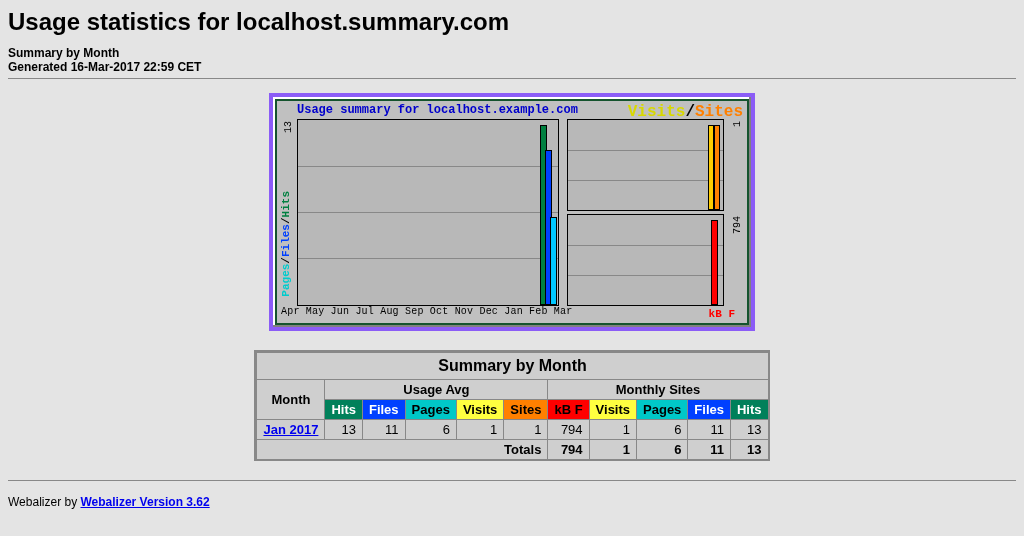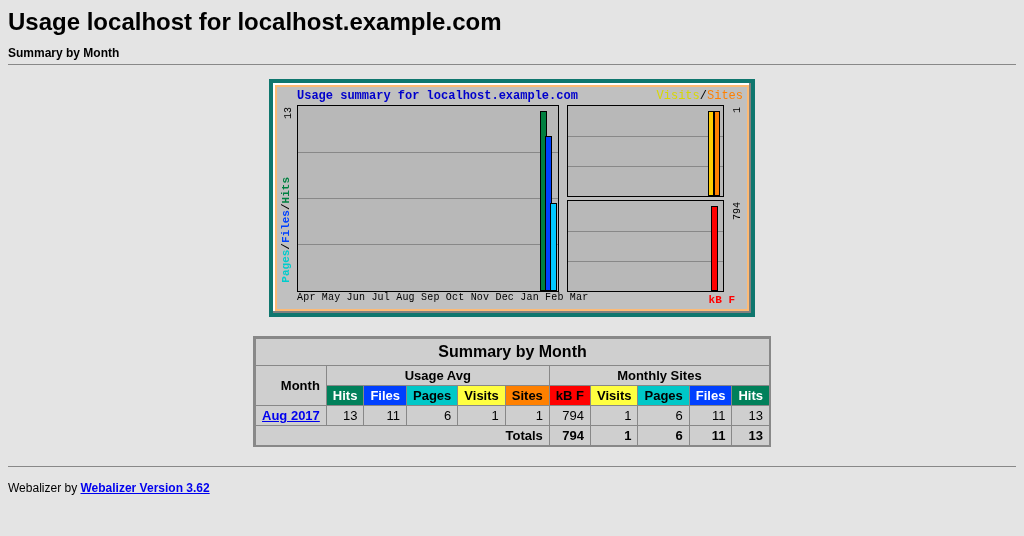--- a/index.html
+++ b/index.html
@@ -25,22 +25,22 @@
     border: none;
     border-top: 1px solid #888;
     margin: 4px 0 14px 0;
   }
   .center-block {
     text-align: center;
   }
   
   .chart-box {
     display: inline-block;
-    background: #fdba74;
-    border: 4px solid #0f766e;
+    background: #14532d;
+    border: 4px solid #8b5cf6;
     box-shadow: inset -2px -2px 0 #808080, inset 2px 2px 0 #fff;
     padding: 4px;
     position: relative;
   }
   .chart-inner {
     position: relative;
     width: 470px;
     height: 222px;
     background: #c0c0c0;
   }
@@ -51,22 +51,22 @@
     font-family: "Courier New", monospace;
     font-size: 12px;
     font-weight: bold;
     color: #0000cc;
   }
   .chart-vslabel {
     position: absolute;
     right: 4px;
     top: 2px;
     font-family: "Courier New", monospace;
-    font-size: 12px;
-    font-weight: normal;
+    font-size: 16px;
+    font-weight: bold;
   }
   .chart-vslabel .v { color: #d8d800; }
   .chart-vslabel .s { color: #ff8000; }
   .plot {
     position: absolute;
     background: #b8b8b8;
     border: 1px solid #000;
   }
   .plot-left {
     left: 20px;
@@ -94,21 +94,21 @@
   }
   .bar {
     position: absolute;
     bottom: 0;
     width: 6px;
     border: 1px solid #000;
     box-sizing: border-box;
   }
   .xaxis {
     position: absolute;
-    left: 20px;
+    left: 4px;
     top: 205px;
     font-family: "Courier New", monospace;
     font-size: 10px;
     color: #000;
     letter-spacing: 0.2px;
   }
   .ylabel-left {
     position: absolute;
     left: 3px;
     top: 90px;
@@ -193,24 +193,25 @@
     font-weight: bold;
   }
   .footer {
     font-size: 12px;
     margin-top: 4px;
   }
 </style>
 </head>
 <body>
 
-<h1>Usage localhost for localhost.example.com</h1>
+<h1>Usage statistics for localhost.summary.com</h1>
 
 <div class="subhead">
   <div>Summary by Month</div>
+  <div>Generated 16-Mar-2017 22:59 CET</div>
 </div>
 
 <hr>
 
 <div class="center-block">
   
   <div class="chart-box">
     <div class="chart-inner">
       <div class="chart-title">Usage summary for localhost.example.com</div>
       <div class="chart-vslabel">
@@ -255,39 +256,39 @@
   <br>
 
   
   <div class="tbl-wrap">
     <table class="summary">
       <tbody>
           <tr class="title-row">
         <th colspan="11">Summary by Month</th>
       </tr>
       <tr>
-        <th rowspan="2" style="text-align:right;">Month</th>
+        <th rowspan="2" style="text-align:center;">Month</th>
         <th colspan="5">Usage Avg</th>
         <th colspan="5">Monthly Sites</th>
       </tr>
       <tr>
         <th class="col-hits">Hits</th>
         <th class="col-files">Files</th>
         <th class="col-pages">Pages</th>
         <th class="col-visits">Visits</th>
         <th class="col-sites">Sites</th>
         <th class="col-kbf">kB F</th>
         <th class="col-visits">Visits</th>
         <th class="col-pages">Pages</th>
         <th class="col-files">Files</th>
         <th class="col-hits">Hits</th>
       </tr>
       <tr>
         <td style="text-align:left; font-weight:normal;">
-          <a href="#" class="month-link">Aug 2017</a>
+          <a href="#" class="month-link">Jan 2017</a>
         </td>
         <td class="num">13</td>
         <td class="num">11</td>
         <td class="num">6</td>
         <td class="num">1</td>
         <td class="num">1</td>
         <td class="num">794</td>
         <td class="num">1</td>
         <td class="num">6</td>
         <td class="num">11</td>

